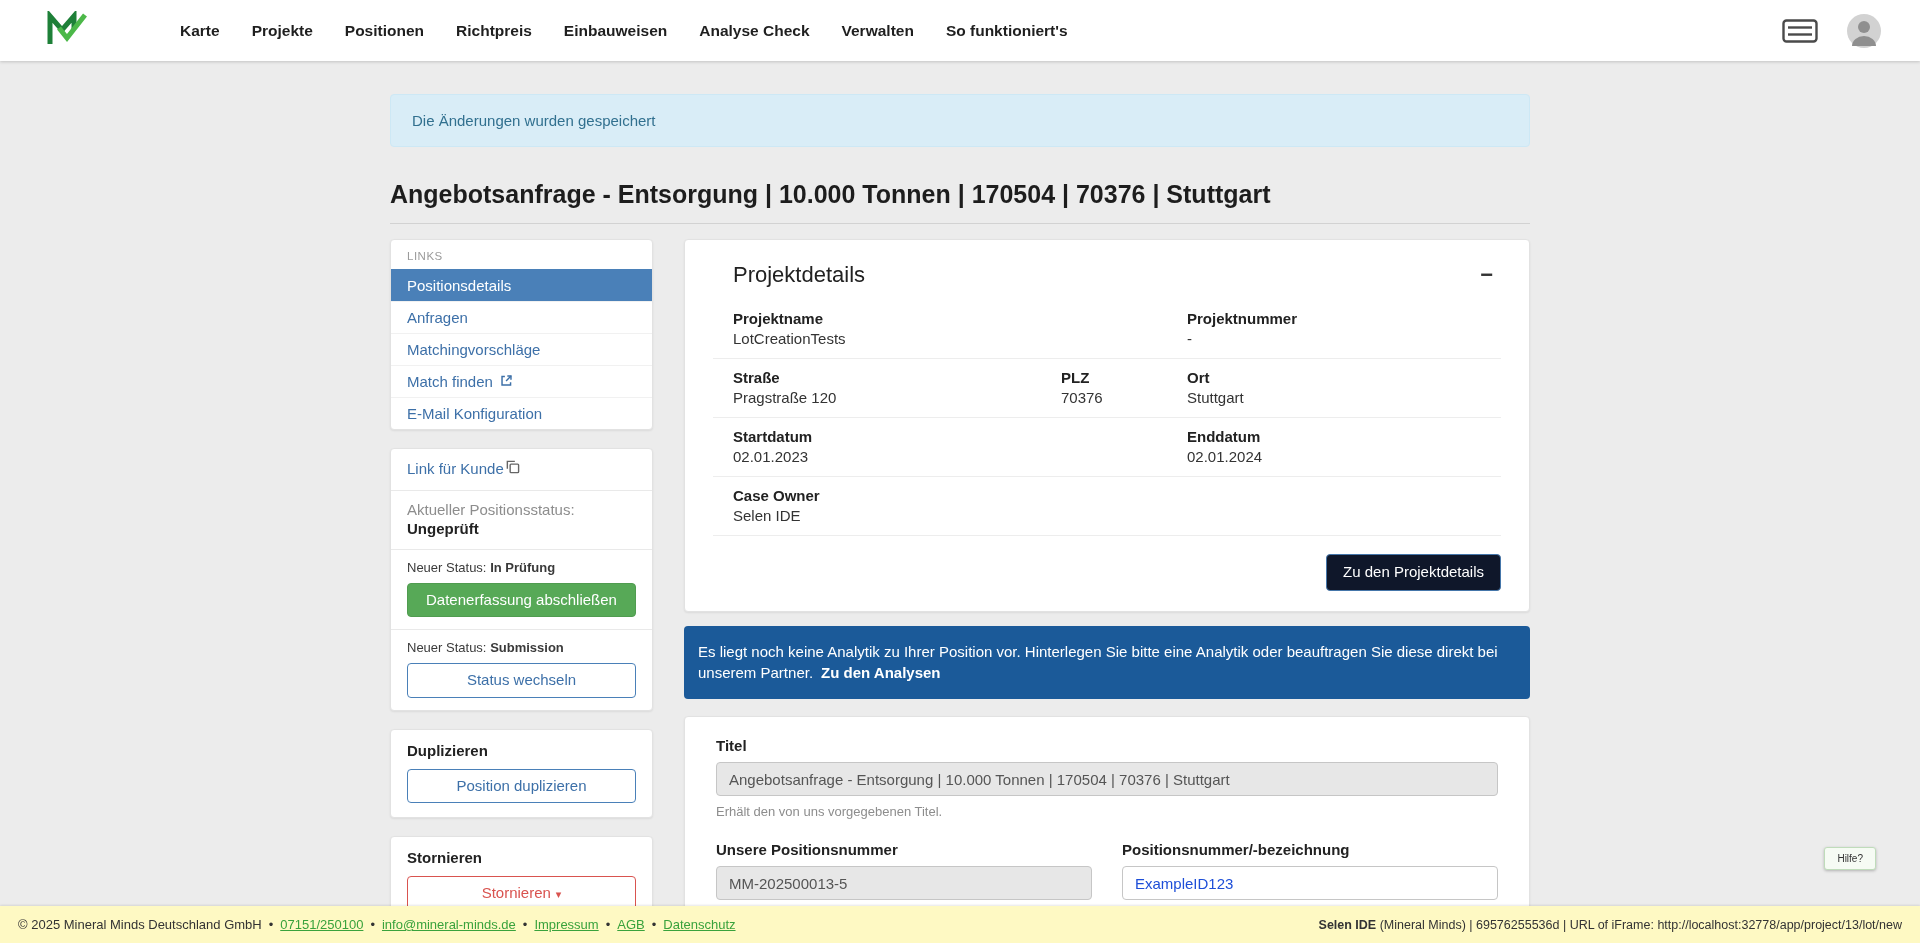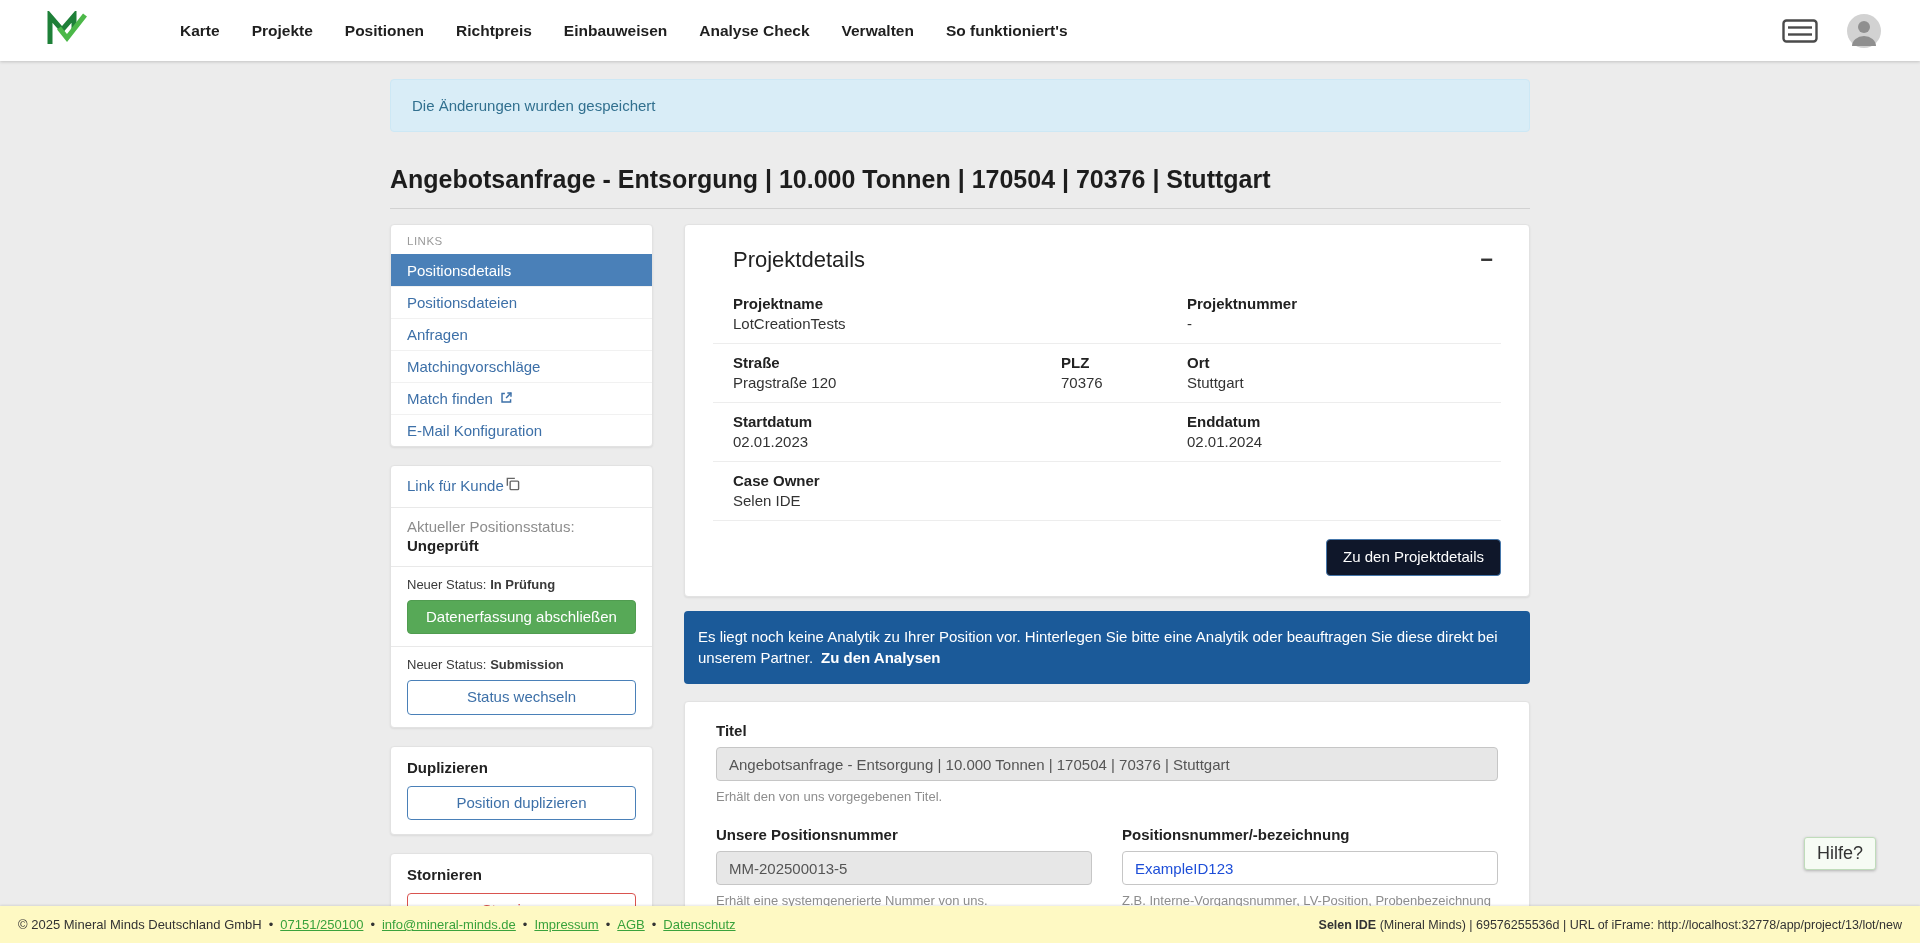--- a/index.html
+++ b/index.html
@@ -23,21 +23,21 @@
   .nav-item {
     padding: 0 16px; font-size: 15.5px; font-weight: 600; color: #1f1f1f;
     line-height: 61px; display: inline-block; cursor: pointer; white-space: nowrap;
   }
   .nav-right { margin-left: auto; display: flex; align-items: center; gap: 28px; padding-right: 12px; }
   .icon-btn { display: inline-flex; align-items: center; cursor: pointer; background: none; border: none; }
 
   
   .container { width: 1140px; margin: 0 auto; }
   .alert-info {
-    margin-top: 18px; background: #d9edf7; border: 1px solid #cde8f5; color: #31708f;
+    margin-top: 33px; background: #d9edf7; border: 1px solid #cde8f5; color: #31708f;
     padding: 17px 21px; border-radius: 4px; font-size: 15px;
   }
   .page-title {
     margin-top: 33px; font-size: 25px; font-weight: 700; color: #1d1d1d;
     padding-bottom: 14px; border-bottom: 1px solid #d2d2d2;
   }
   .content-row { display: flex; gap: 31px; margin-top: 15px; align-items: flex-start; }
   .sidebar { flex: 0 0 263px; }
   .main-col { flex: 1; min-width: 0; }
 
@@ -102,21 +102,21 @@
   }
   .form-input.disabled { background: #e7e7e7; color: #555; }
   .form-help { font-size: 13px; color: #8d8d8d; margin-top: 8px; }
   .form-row { display: flex; gap: 30px; margin-top: 22px; }
   .form-col { width: 378px; }
 
   
   .help-btn {
     position: fixed; right: 44px; bottom: 73px; z-index: 40;
     background: #f6fbf4; border: 1px solid #bfdcba; border-radius: 3px;
-    padding: 5px 12px; font-size: 18px; color: #333; cursor: pointer;
+    padding: 5px 12px; font-size: 10px; color: #333; cursor: pointer;
     box-shadow: 0 1px 3px rgba(0,0,0,.25); font-family: inherit;
   }
   .footer {
     position: fixed; left: 0; right: 0; bottom: 0; height: 37px; background: #fef9c3;
     display: flex; align-items: center; justify-content: space-between;
     padding: 0 18px; font-size: 13px; color: #333;
     box-shadow: 0 -1px 2px rgba(0,0,0,.1); z-index: 30;
   }
   .footer-left { display: flex; align-items: center; gap: 7px; white-space: nowrap; }
   .flink { color: #39a23c; text-decoration: underline; cursor: pointer; }
@@ -169,21 +169,20 @@
 
   <h1 class="page-title">Angebotsanfrage - Entsorgung | 10.000 Tonnen | 170504 | 70376 | Stuttgart</h1>
 
   <div class="content-row">
 
     <aside class="sidebar">
 
       <div class="card">
         <div class="links-header">LINKS</div>
         <a class="link-item active">Positionsdetails</a>
-        <a class="link-item">Positionsdateien</a>
         <a class="link-item">Anfragen</a>
         <a class="link-item">Matchingvorschläge</a>
         <a class="link-item">
           <span>Match finden</span>
           <span>
             <svg width="13" height="13" viewBox="0 0 16 16" fill="none" stroke="#3d70a8" stroke-width="1.8">
               <path d="M6 3 H2.5 V13.5 H13 V10"></path>
               <path d="M9 2.5 H13.5 V7"></path>
               <path d="M13.5 2.5 L7.5 8.5"></path>
             </svg>

